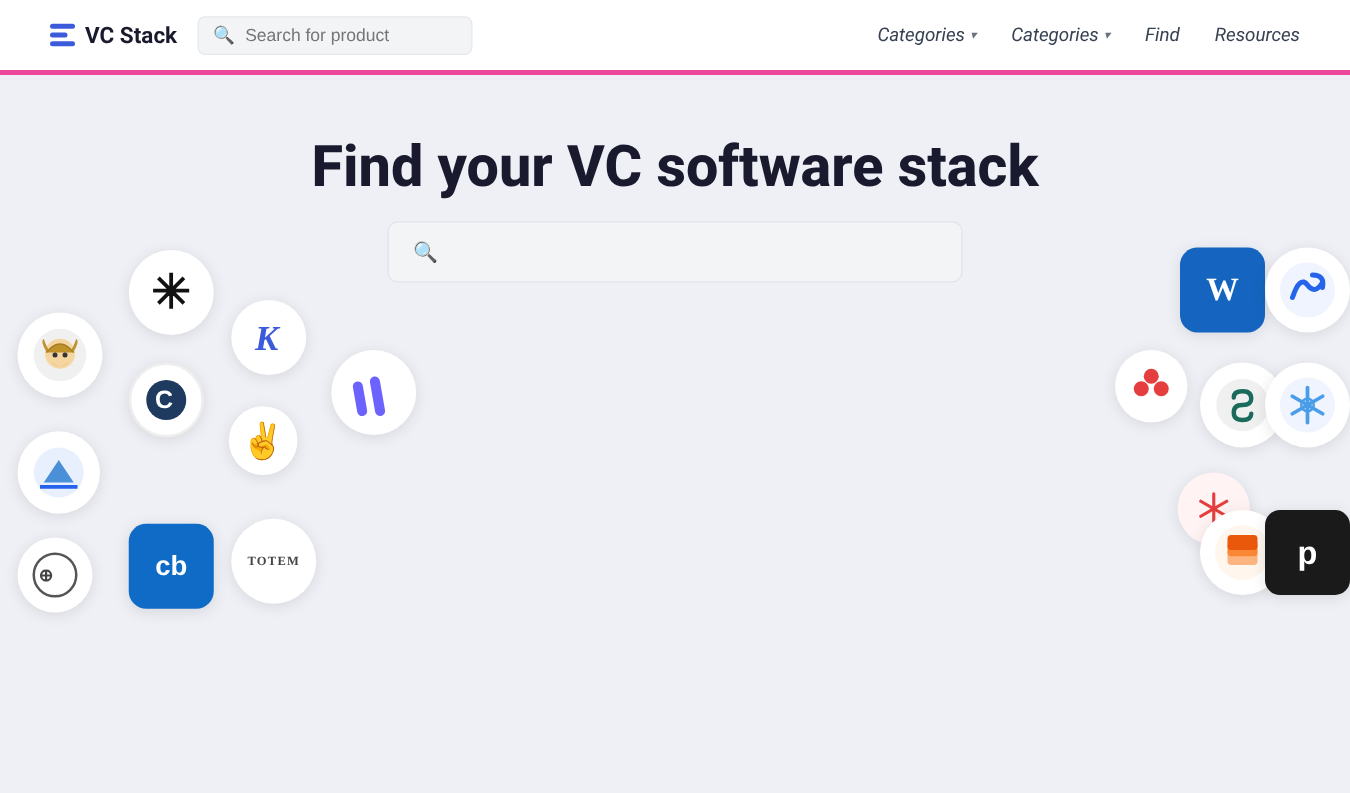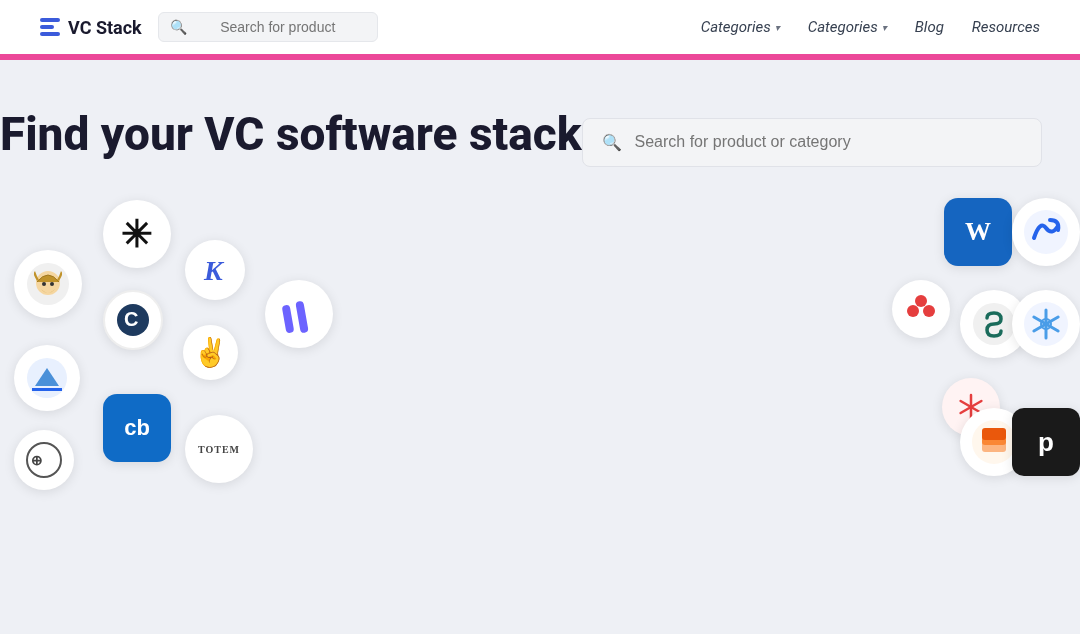--- a/index.html
+++ b/index.html
@@ -12,21 +12,21 @@
     }
 
     
     .navbar {
       display: flex;
       align-items: center;
       justify-content: space-between;
       padding: 0 40px;
       height: 60px;
       background: #fff;
-      border-bottom: 6px solid #ec4899;
+      border-bottom: 4px solid #ec4899;
     }
     .navbar-left {
       display: flex;
       align-items: center;
       gap: 16px;
     }
     .logo {
       display: flex;
       align-items: center;
       gap: 8px;
@@ -64,21 +64,20 @@
       color: #9ca3af;
       font-size: 14px;
     }
     .nav-search input {
       border: none;
       background: transparent;
       outline: none;
       font-size: 14px;
       color: #6b7280;
       width: 100%;
-      margin-left: 24px;
     }
     .navbar-right {
       display: flex;
       align-items: center;
       gap: 28px;
     }
     .nav-item {
       font-size: 15px;
       color: #374151;
       cursor: pointer;
@@ -88,21 +87,21 @@
       font-style: italic;
     }
     .chevron {
       font-size: 10px;
       color: #6b7280;
     }
 
     
     .hero {
       display: flex;
-      flex-direction: row;
+      flex-direction: column;
       align-items: center;
       padding-top: 48px;
       position: relative;
     }
     .hero-title {
       font-size: 46px;
       font-weight: 800;
       color: #1a1a2e;
       text-align: center;
       line-height: 1.15;
@@ -176,21 +175,21 @@
     .ic-4 { width: 60px; height: 60px; left: 103px; top: 130px; font-size: 22px; color: #1e3a5f; background: #fff; border: 2px solid #eee; }
     
     .ic-5 { width: 55px; height: 55px; left: 183px; top: 165px; font-size: 26px; color: #888; }
     
     .ic-6 { width: 66px; height: 66px; left: 14px; top: 185px; }
     
     .ic-7 { width: 68px; height: 68px; left: 265px; top: 120px; }
     
     .ic-8 { width: 60px; height: 60px; left: 14px; top: 270px; font-size: 18px; color: #444; }
     
-    .ic-9 { width: 68px; height: 68px; left: 103px; top: 234px; border-radius: 14px; }
+    .ic-9 { width: 68px; height: 68px; left: 103px; top: 259px; border-radius: 14px; }
     
     .ic-10 { width: 68px; height: 68px; left: 185px; top: 255px; font-size: 9px; color: #555; letter-spacing: 1px; font-family: Liberation Serif, serif; }
 
     
     .ic-11 { width: 68px; height: 68px; right: 68px; top: 38px; border-radius: 14px; }
     .ic-12 { width: 68px; height: 68px; right: 0px; top: 38px; }
     .ic-13 { width: 58px; height: 58px; right: 130px; top: 120px; }
     .ic-14 { width: 68px; height: 68px; right: 52px; top: 130px; }
     .ic-15 { width: 68px; height: 68px; right: 0px; top: 130px; }
     .ic-16 { width: 58px; height: 58px; right: 80px; top: 218px; }
@@ -221,34 +220,33 @@
   <div class="navbar-right">
     <div class="nav-item">
       <span>Categories</span>
       <span class="chevron">▾</span>
     </div>
     <div class="nav-item">
       <span>Categories</span>
       <span class="chevron">▾</span>
     </div>
     <div class="nav-item">
-      <span>Blog</span>
+      <span>Find</span>
     </div>
     <div class="nav-item">
       <span>Resources</span>
     </div>
   </div>
 </nav>
 
 <section class="hero">
   <h1 class="hero-title">Find your VC software stack</h1>
 
   <div class="hero-search">
     <span class="hero-search-icon">🔍</span>
-    <input type="text" placeholder="Search for product or category" style="">
   </div>
 
   <div class="icons-area">
 
     <div class="icon-circle ic-1">
       <svg width="42" height="42" viewBox="0 0 42 42">
         <circle cx="21" cy="21" r="21" fill="#f0f0f0"></circle>
 
         <circle cx="21" cy="20" r="12" fill="#f5d6a0"></circle>
 

